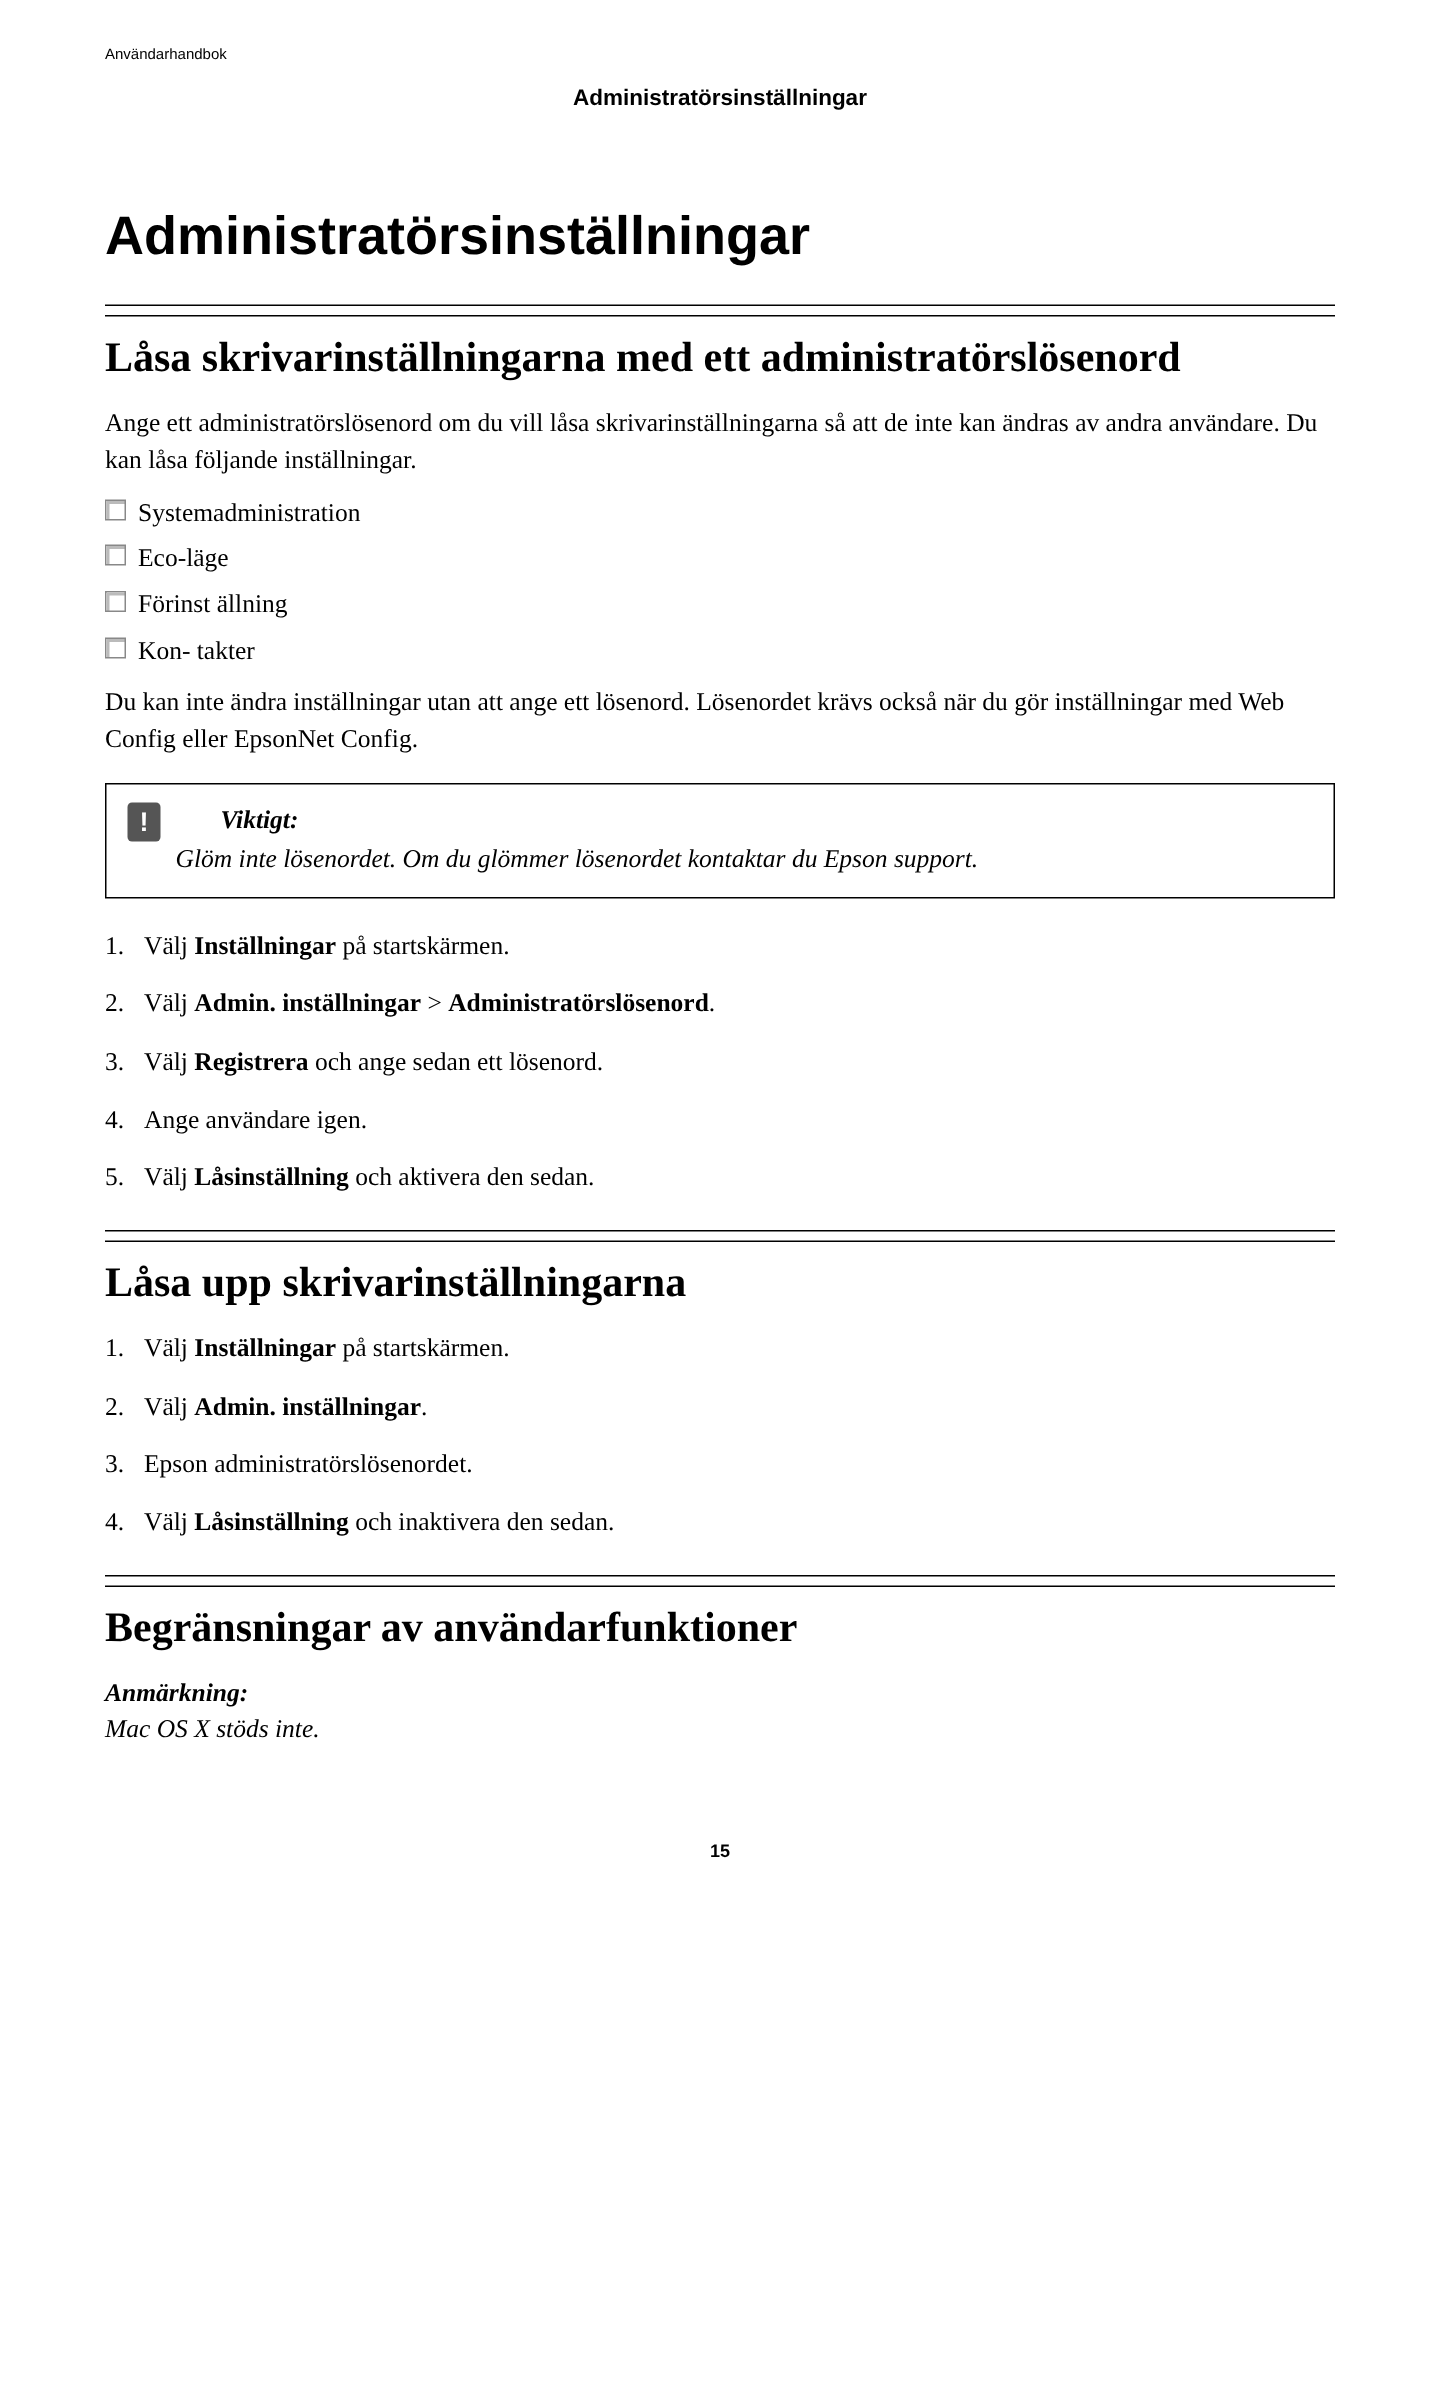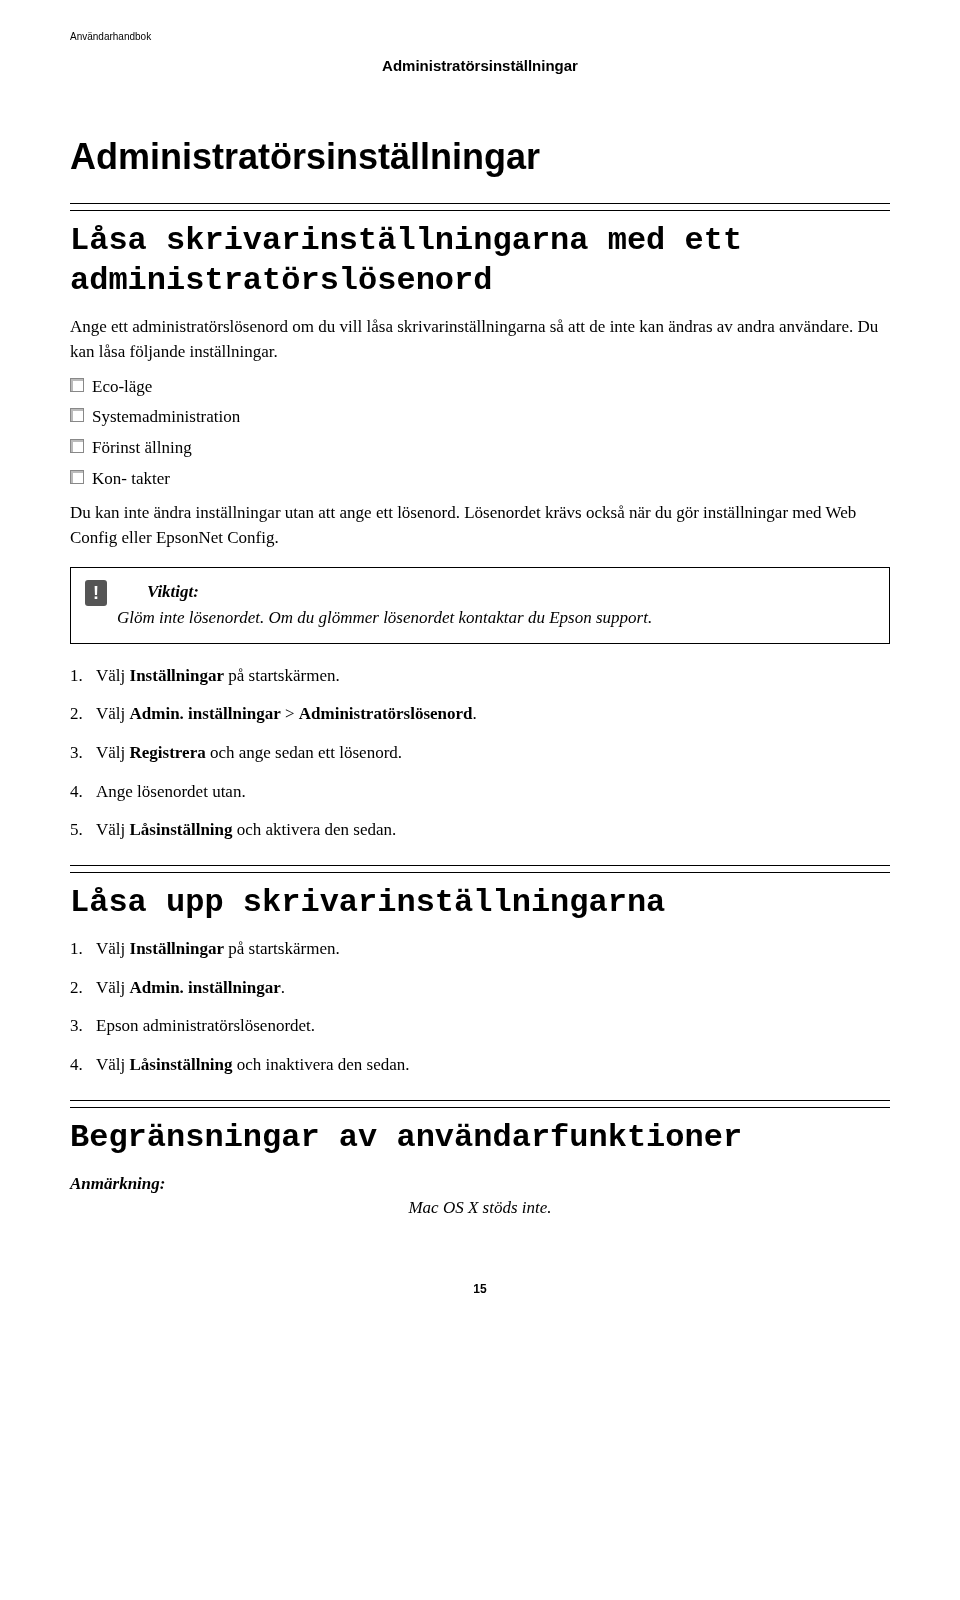--- a/index.html
+++ b/index.html
@@ -29,22 +29,22 @@
   }
   h1.page-title {
     font-family: Arial, Helvetica, sans-serif;
     font-size: 36px;
     font-weight: bold;
     margin-bottom: 20px;
   }
   .rule-thin { border: none; border-top: 1px solid #000; margin: 0; }
   .rule-gap { height: 6px; }
   h2.section-title {
-    font-family: Liberation Mono, monospace;
-    font-size: 32px;
+    font-family: Liberation Serif, serif;
+    font-size: 28px;
     font-weight: bold;
     margin-top: 10px;
     margin-bottom: 14px;
     line-height: 1.25;
   }
   p.body { margin-bottom: 10px; }
   .bullet-list { list-style: none; margin: 8px 0 10px 0; }
   .bullet-list li { display: flex; align-items: flex-start; margin-bottom: 6px; }
   .bullet-icon {
     display: inline-block;
@@ -76,21 +76,21 @@
   .callout-title { font-weight: bold; font-style: italic; margin-left: 30px; }
   .callout-body { font-style: italic; margin-top: 2px; }
   ol.steps { list-style: none; counter-reset: step; margin: 8px 0 18px 0; }
   ol.steps li { counter-increment: step; margin-bottom: 14px; padding-left: 26px; position: relative; }
   ol.steps li::before {
     content: counter(step) ".";
     position: absolute; left: 0; top: 0;
   }
   .bold { font-weight: bold; text-align: center; }
   .note-label { font-weight: bold; font-style: italic; margin-top: 14px; }
-  .note-body { font-style: italic; text-align: center; }
+  .note-body { font-style: italic; }
   .page-number {
     text-align: center;
     font-family: Arial, Helvetica, sans-serif;
     font-weight: bold;
     font-size: 12px;
     margin-top: 60px;
   }
   .section-sep { margin-top: 22px; }
 </style>
 </head>
@@ -105,25 +105,25 @@
 <div class="rule-gap"></div>
 <hr class="rule-thin">
 
 <h2 class="section-title">Låsa skrivarinställningarna med ett administratörslösenord</h2>
 
 <p class="body">Ange ett administratörslösenord om du vill låsa skrivarinställningarna så att de inte kan ändras av andra användare. Du kan låsa följande inställningar.</p>
 
 <ul class="bullet-list">
   <li>
       <span class="bullet-icon"></span>
-      <span>Eco-läge</span>
+      <span>Systemadministration</span>
     </li>
   <li>
       <span class="bullet-icon"></span>
-      <span>Systemadministration</span>
+      <span>Eco-läge</span>
     </li>
   <li>
       <span class="bullet-icon"></span>
       <span>Förinst ällning</span>
     </li>
   <li>
       <span class="bullet-icon"></span>
       <span>Kon- takter</span>
     </li>
 </ul>
@@ -139,21 +139,21 @@
       <div class="callout-title">Viktigt:</div>
       <div class="callout-body">Glöm inte lösenordet. Om du glömmer lösenordet kontaktar du Epson support.</div>
     </div>
   </div>
 </div>
 
 <ol class="steps">
   <li><span>Välj </span><span class="bold">Inställningar</span><span> på startskärmen.</span></li>
   <li><span>Välj </span><span class="bold">Admin. inställningar</span><span> &gt; </span><span class="bold">Administratörslösenord</span><span>.</span></li>
   <li><span>Välj </span><span class="bold">Registrera</span><span> och ange sedan ett lösenord.</span></li>
-  <li><span>Ange lösenordet utan.</span></li>
+  <li><span>Ange användare igen.</span></li>
   <li><span>Välj </span><span class="bold">Låsinställning</span><span> och aktivera den sedan.</span></li>
 </ol>
 
 <div class="section-sep">
   <hr class="rule-thin">
   <div class="rule-gap"></div>
   <hr class="rule-thin">
 </div>
 
 <h2 class="section-title">Låsa upp skrivarinställningarna</h2>

